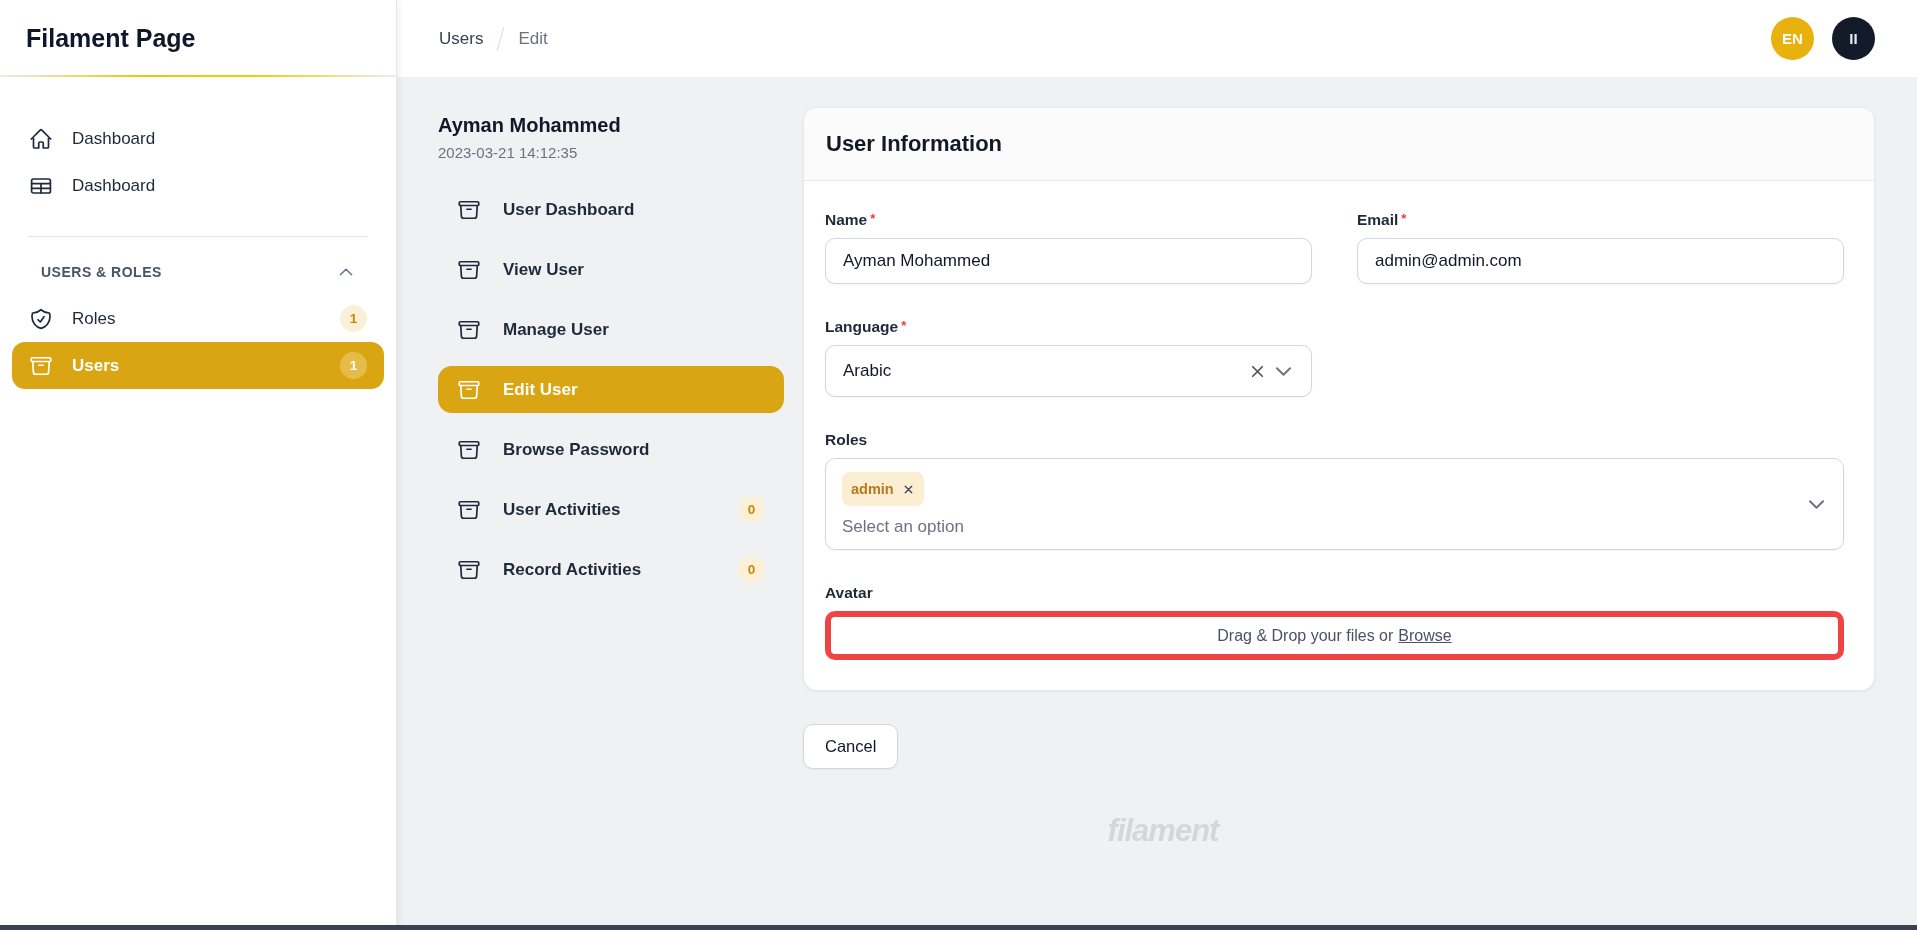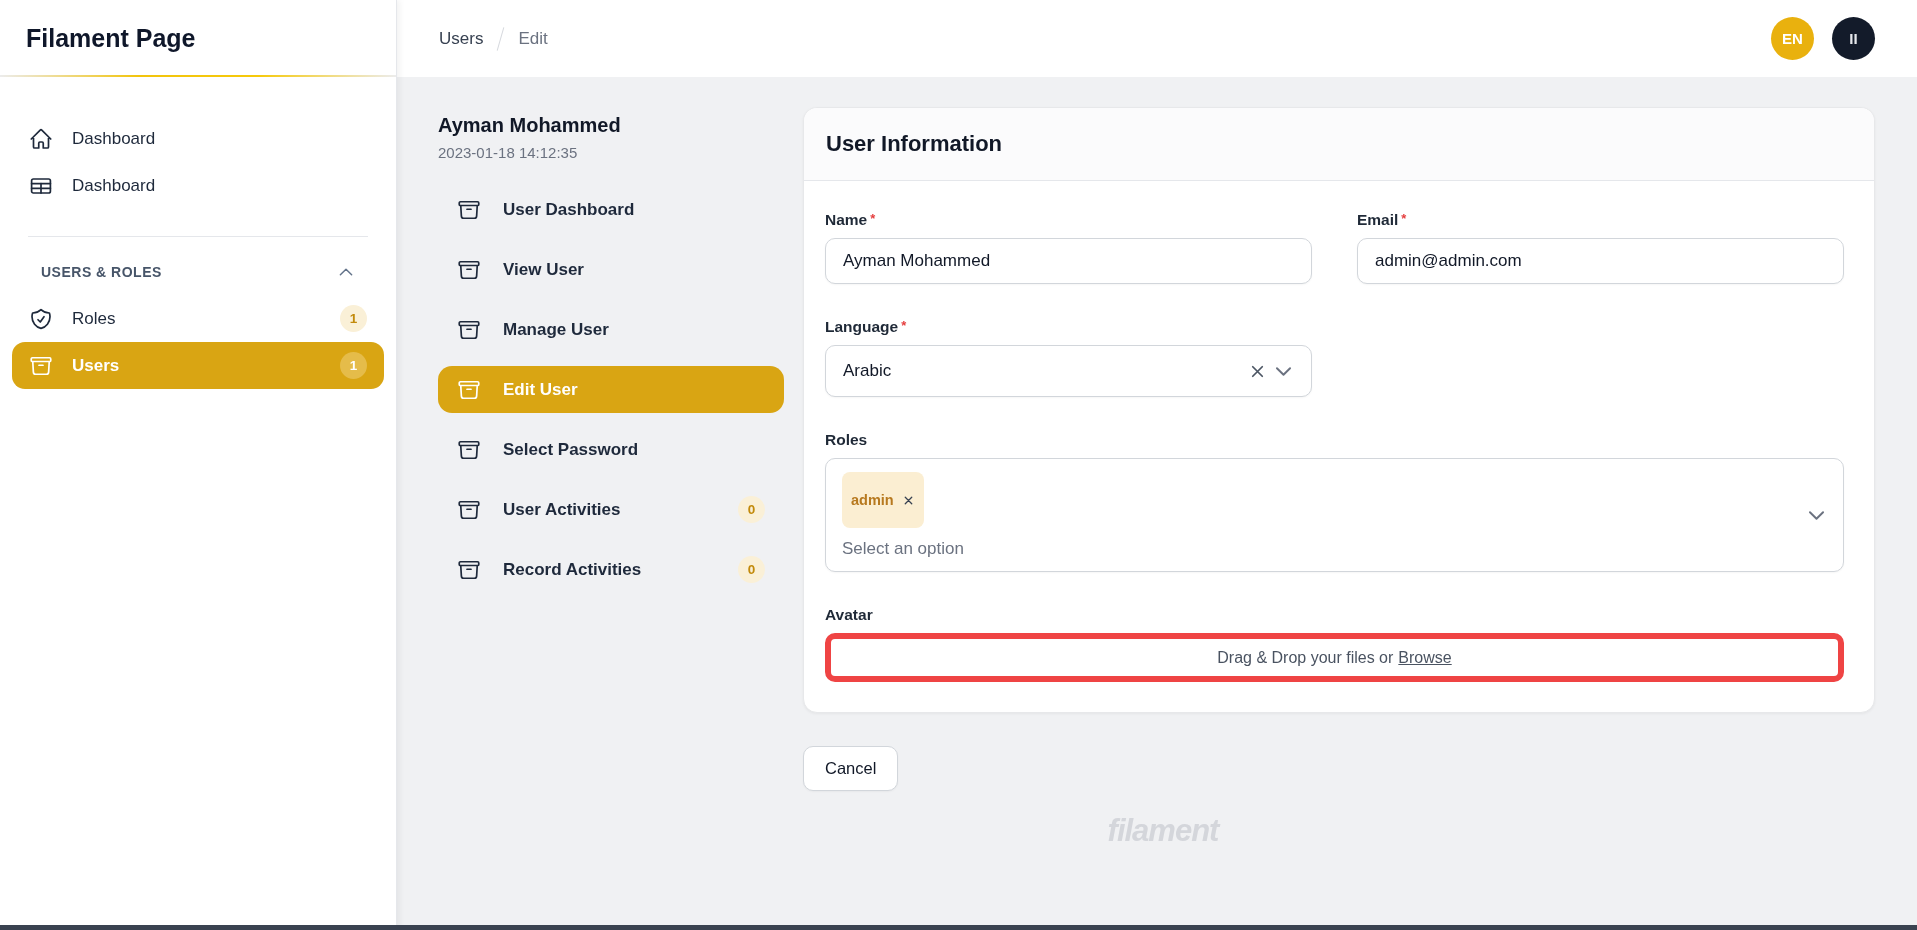--- a/index.html
+++ b/index.html
@@ -77,21 +77,21 @@
             display:flex; align-items:center; font-size:17px; color:#111827;
             box-shadow:0 1px 2px rgba(0,0,0,.04); background:#fff; cursor:pointer; }
   .select-box .spacer { flex:1; }
   .icon-btn { display:flex; align-items:center; justify-content:center; width:26px; height:26px; cursor:pointer; }
   .icon-btn svg { width:19px; height:19px; stroke:#4b5563; }
   .chev svg { width:21px; height:21px; stroke:#6b7280; }
   .multi-box { min-height:86px; border:1px solid #d2d6db; border-radius:10px; padding:13px 44px 12px 16px;
             box-shadow:0 1px 2px rgba(0,0,0,.04); background:#fff; position:relative; cursor:pointer; }
   .multi-box .chev { position:absolute; right:14px; top:50%; transform:translateY(-50%); }
   .tag { display:inline-flex; align-items:center; gap:8px; background:#fbeed2; border-radius:8px;
-         padding:20px 9px; font-size:14.5px; font-weight:700; color:#b7791f; }
+         padding:9px 9px; font-size:14.5px; font-weight:700; color:#b7791f; }
   .tag .tag-x { width:13px; height:13px; cursor:pointer; }
   .tag .tag-x svg { width:13px; height:13px; stroke:#374151; }
   .multi-placeholder { font-size:17px; color:#6b7280; margin-top:11px; }
   .dropzone { height:49px; border:6px solid #ef4444; border-radius:10px; background:#fff;
               display:flex; align-items:center; justify-content:center; font-size:16px;
               color:#4a5361; font-stretch:condensed; cursor:pointer; }
   .dropzone .browse { text-decoration:underline; margin-left:5px; cursor:pointer; }
 
   .actions { display:flex; align-items:center; gap:22px; margin-top:33px; }
   .btn-save { background:#c2830b; color:#fff; border:none; border-radius:10px; height:45px;
@@ -166,21 +166,21 @@
         <div class="lang-circle">EN</div>
         <div class="avatar-circle">II</div>
       </div>
     </header>
 
     <div class="content">
       <div class="content-row">
 
         <div class="record-col">
           <div class="record-title">Ayman Mohammed</div>
-          <div class="record-time">2023-01-18 14:12:35</div>
+          <div class="record-time">2023-03-21 14:12:35</div>
 
           <nav class="record-nav">
             <div class="rec-item">
               <svg viewBox="0 0 24 24" fill="none" stroke-width="1.7" stroke-linecap="round" stroke-linejoin="round">
                   <path d="m20.25 7.5-.625 10.632a2.25 2.25 0 0 1-2.247 2.118H6.622a2.25 2.25 0 0 1-2.247-2.118L3.75 7.5M10 11.25h4M3.375 7.5h17.25c.621 0 1.125-.504 1.125-1.125v-1.5c0-.621-.504-1.125-1.125-1.125H3.375c-.621 0-1.125.504-1.125 1.125v1.5c0 .621.504 1.125 1.125 1.125Z"></path>
                 </svg>
               <span>User Dashboard</span>
             </div>
             <div class="rec-item">
               <svg viewBox="0 0 24 24" fill="none" stroke-width="1.7" stroke-linecap="round" stroke-linejoin="round">
@@ -197,21 +197,21 @@
             <div class="rec-item active">
               <svg viewBox="0 0 24 24" fill="none" stroke-width="1.7" stroke-linecap="round" stroke-linejoin="round">
                   <path d="m20.25 7.5-.625 10.632a2.25 2.25 0 0 1-2.247 2.118H6.622a2.25 2.25 0 0 1-2.247-2.118L3.75 7.5M10 11.25h4M3.375 7.5h17.25c.621 0 1.125-.504 1.125-1.125v-1.5c0-.621-.504-1.125-1.125-1.125H3.375c-.621 0-1.125.504-1.125 1.125v1.5c0 .621.504 1.125 1.125 1.125Z"></path>
                 </svg>
               <span>Edit User</span>
             </div>
             <div class="rec-item">
               <svg viewBox="0 0 24 24" fill="none" stroke-width="1.7" stroke-linecap="round" stroke-linejoin="round">
                   <path d="m20.25 7.5-.625 10.632a2.25 2.25 0 0 1-2.247 2.118H6.622a2.25 2.25 0 0 1-2.247-2.118L3.75 7.5M10 11.25h4M3.375 7.5h17.25c.621 0 1.125-.504 1.125-1.125v-1.5c0-.621-.504-1.125-1.125-1.125H3.375c-.621 0-1.125.504-1.125 1.125v1.5c0 .621.504 1.125 1.125 1.125Z"></path>
                 </svg>
-              <span>Select Password</span>
+              <span>Browse Password</span>
             </div>
             <div class="rec-item">
               <svg viewBox="0 0 24 24" fill="none" stroke-width="1.7" stroke-linecap="round" stroke-linejoin="round">
                   <path d="m20.25 7.5-.625 10.632a2.25 2.25 0 0 1-2.247 2.118H6.622a2.25 2.25 0 0 1-2.247-2.118L3.75 7.5M10 11.25h4M3.375 7.5h17.25c.621 0 1.125-.504 1.125-1.125v-1.5c0-.621-.504-1.125-1.125-1.125H3.375c-.621 0-1.125.504-1.125 1.125v1.5c0 .621.504 1.125 1.125 1.125Z"></path>
                 </svg>
               <span>User Activities</span>
               <span class="badge">0</span>
             </div>
             <div class="rec-item">
               <svg viewBox="0 0 24 24" fill="none" stroke-width="1.7" stroke-linecap="round" stroke-linejoin="round">

